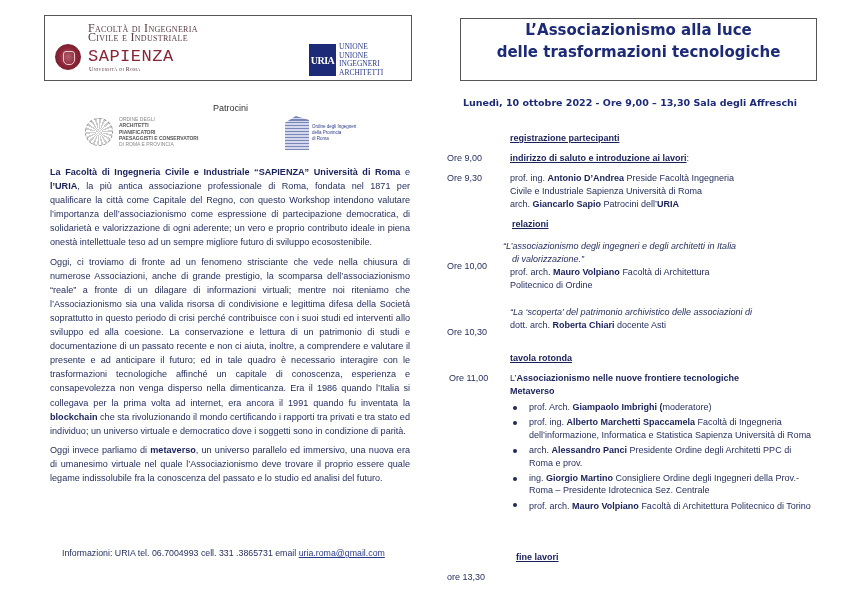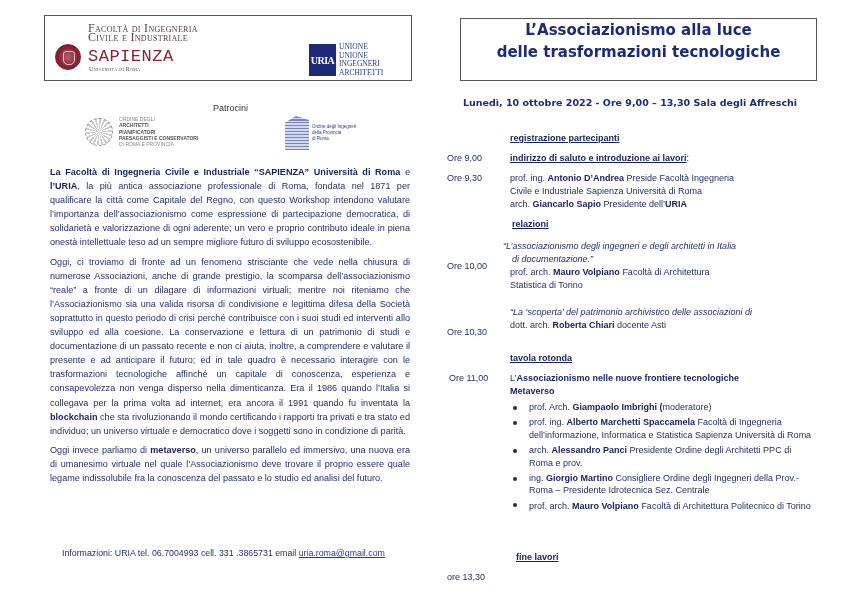--- a/index.html
+++ b/index.html
@@ -154,30 +154,30 @@
 <div class="prog">
 
   <div class="time" style="left:447px; top:132px;">Ore 9,00</div>
   <div class="abs" style="left:510px; top:132px;"><span class="ul">registrazione partecipanti</span></div>
 
   <div class="time" style="left:447px; top:152px;">Ore 9,30</div>
   <div class="abs" style="left:510px; top:152px;"><span class="ul">indirizzo di saluto e introduzione ai lavori</span><span>:</span></div>
   <div class="abs" style="left:510px; top:172px; width:320px;">
     <div><span>prof. ing. </span><b>Antonio D’Andrea</b><span> Preside Facoltà Ingegneria</span></div>
     <div>Civile e Industriale Sapienza Università di Roma</div>
-    <div><span>arch. </span><b>Giancarlo Sapio</b><span> Presidente dell’</span><b>URIA</b></div>
+    <div><span>arch. </span><b>Giancarlo Sapio</b><span> Patrocini dell’</span><b>URIA</b></div>
   </div>
   <div class="abs" style="left:512px; top:218px;"><span class="ul">relazioni</span></div>
 
   <div class="time" style="left:447px; top:240px;">Ore 10,00</div>
   <div class="abs" style="left:503px; top:240px; width:330px;">
     <div><i>“L’associazionismo degli ingegneri e degli architetti in Italia</i></div>
-    <div style="padding-left:9px;"><i>di documentazione.”</i></div>
+    <div style="padding-left:9px;"><i>di valorizzazione.”</i></div>
     <div style="padding-left:7px;"><span>prof. arch. </span><b>Mauro Volpiano</b><span> Facoltà di Architettura</span></div>
-    <div style="padding-left:7px;">Statistica di Torino</div>
+    <div style="padding-left:7px;">Politecnico di Ordine</div>
   </div>
 
   <div class="time" style="left:447px; top:306px;">Ore 10,30</div>
   <div class="abs" style="left:510px; top:306px; width:330px;">
     <div><i>“La ‘scoperta’ del patrimonio archivistico delle associazioni di</i></div>
     <div><span>dott. arch. </span><b>Roberta Chiari</b><span> docente Asti</span></div>
   </div>
 
   <div class="time" style="left:449px; top:352px;">Ore 11,00</div>
   <div class="abs" style="left:510px; top:352px;"><span class="ul">tavola rotonda</span></div>

